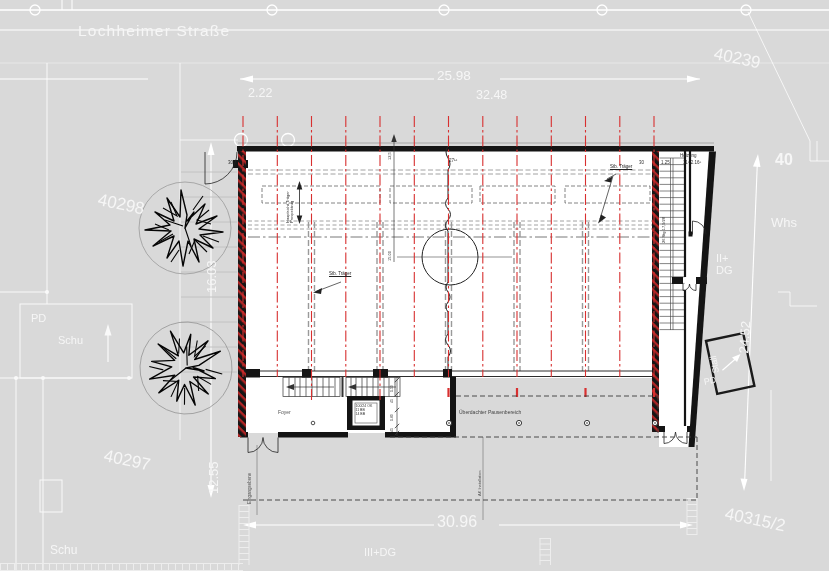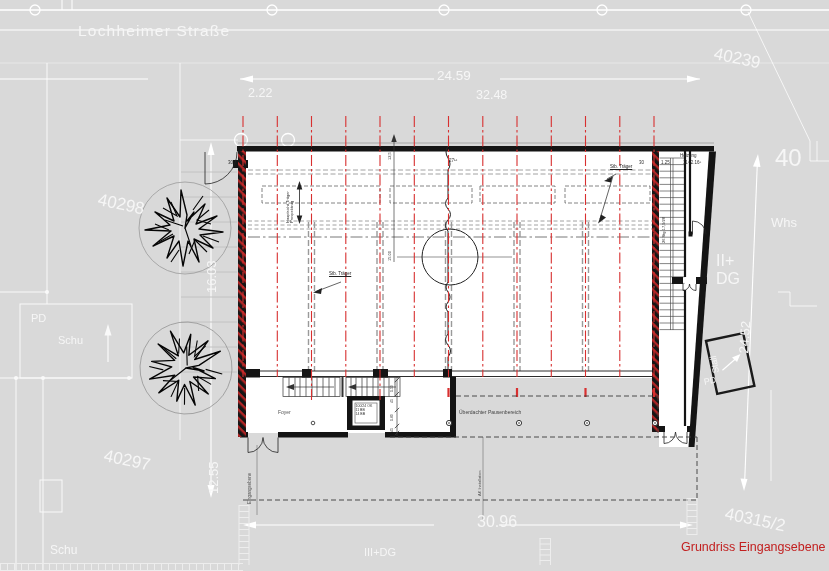--- a/index.html
+++ b/index.html
@@ -226,33 +226,32 @@
   <g transform="translate(706,341) rotate(-12)" fill="none">
     <rect x="0" y="0" width="38" height="54" stroke="#1a1a1a" stroke-width="2.4"></rect>
     <path d="M10,32 L28,22" stroke="#ffffff" stroke-width="1.2"></path>
     <polygon points="31,20 22,21.5 26,27" fill="#ffffff" stroke="none"></polygon>
   </g>
 </svg>
 
 <div class="lbl ls" style="left:78px;top:22px;font-size:15.5px;">Lochheimer Straße</div>
 
 <div class="lbl" style="left:248px;top:86px;font-size:12.5px;">2.22</div>
-<div class="lbl" style="left:437px;top:68px;font-size:13.5px;">24.59</div>
+<div class="lbl" style="left:437px;top:68px;font-size:13.5px;">25.98</div>
 <div class="lbl" style="left:476px;top:88px;font-size:12.5px;">32.48</div>
 <div class="lbl" style="left:716px;top:44px;font-size:17px;transform:rotate(12deg);">40239</div>
-<div class="lbl" style="left:775px;top:145px;font-size:24px;">40</div>
+<div class="lbl" style="left:775px;top:151px;font-size:16px;font-weight:bold;">40</div>
 <div class="lbl" style="left:771px;top:216px;font-size:13px;">Whs</div>
-<div class="lbl" style="left:716px;top:252px;font-size:16px;">II+
+<div class="lbl" style="left:716px;top:252px;font-size:11px;">II+
 DG</div>
 <div class="lbl" style="left:737px;top:353px;font-size:13px;transform:rotate(-86deg);">24.52</div>
 <div class="lbl" style="left:711px;top:374px;font-size:9px;transform:rotate(-100deg);">Stall</div>
 <div class="lbl" style="left:703px;top:377px;font-size:9px;transform:rotate(-10deg);">PD</div>
 <div class="lbl" style="left:727px;top:504px;font-size:17px;transform:rotate(12deg);">40315/2</div>
-<div class="lbl red" style="left:681px;top:540px;font-size:12.5px;">Grundriss Eingangsebene</div>
-<div class="lbl" style="left:437px;top:513px;font-size:16px;margin-left:40px;">30.96</div>
+<div class="lbl" style="left:437px;top:513px;font-size:16px;">30.96</div>
 <div class="lbl" style="left:364px;top:546px;font-size:11px;">III+DG</div>
 <div class="lbl" style="left:50px;top:544px;font-size:12px;">Schu</div>
 <div class="lbl" style="left:106px;top:446px;font-size:17px;transform:rotate(12deg);">40297</div>
 <div class="lbl" style="left:207px;top:494px;font-size:13px;transform:rotate(-90deg);">12.55</div>
 <div class="lbl" style="left:205px;top:293px;font-size:13px;transform:rotate(-90deg);">16.03</div>
 <div class="lbl" style="left:100px;top:190px;font-size:17px;transform:rotate(12deg);">40298</div>
 <div class="lbl" style="left:31px;top:312px;font-size:11px;">PD</div>
 <div class="lbl" style="left:58px;top:334px;font-size:11px;">Schu</div>
 
 <div class="lbl ink" style="left:680px;top:153px;font-size:4.5px;">Heizung</div>

